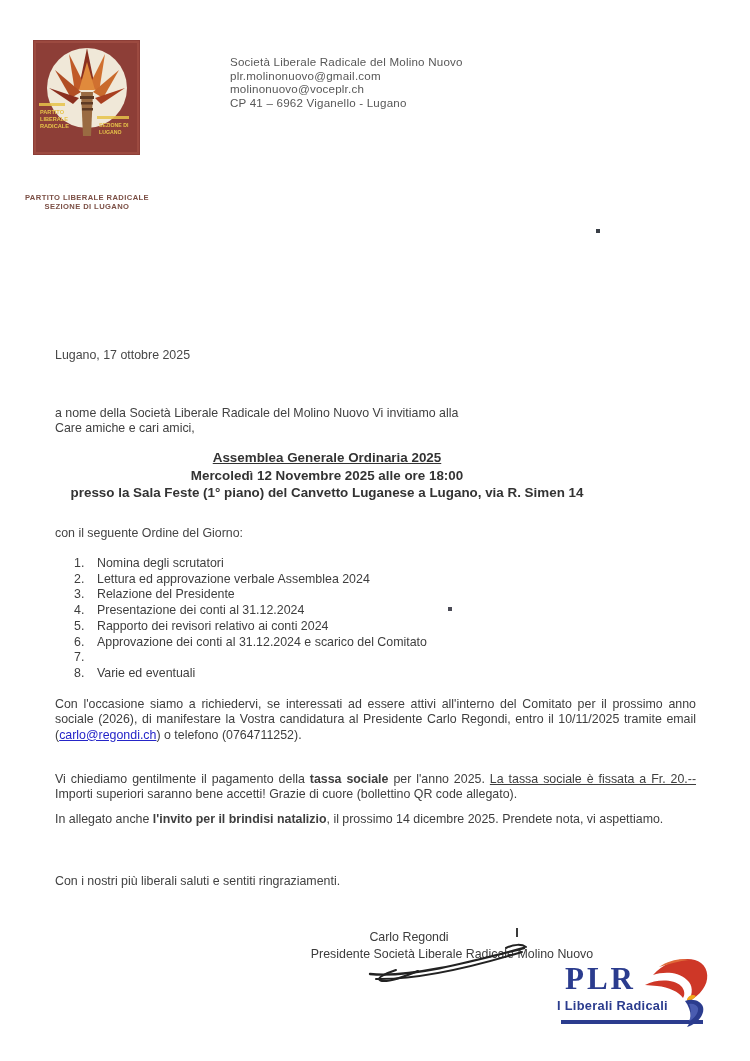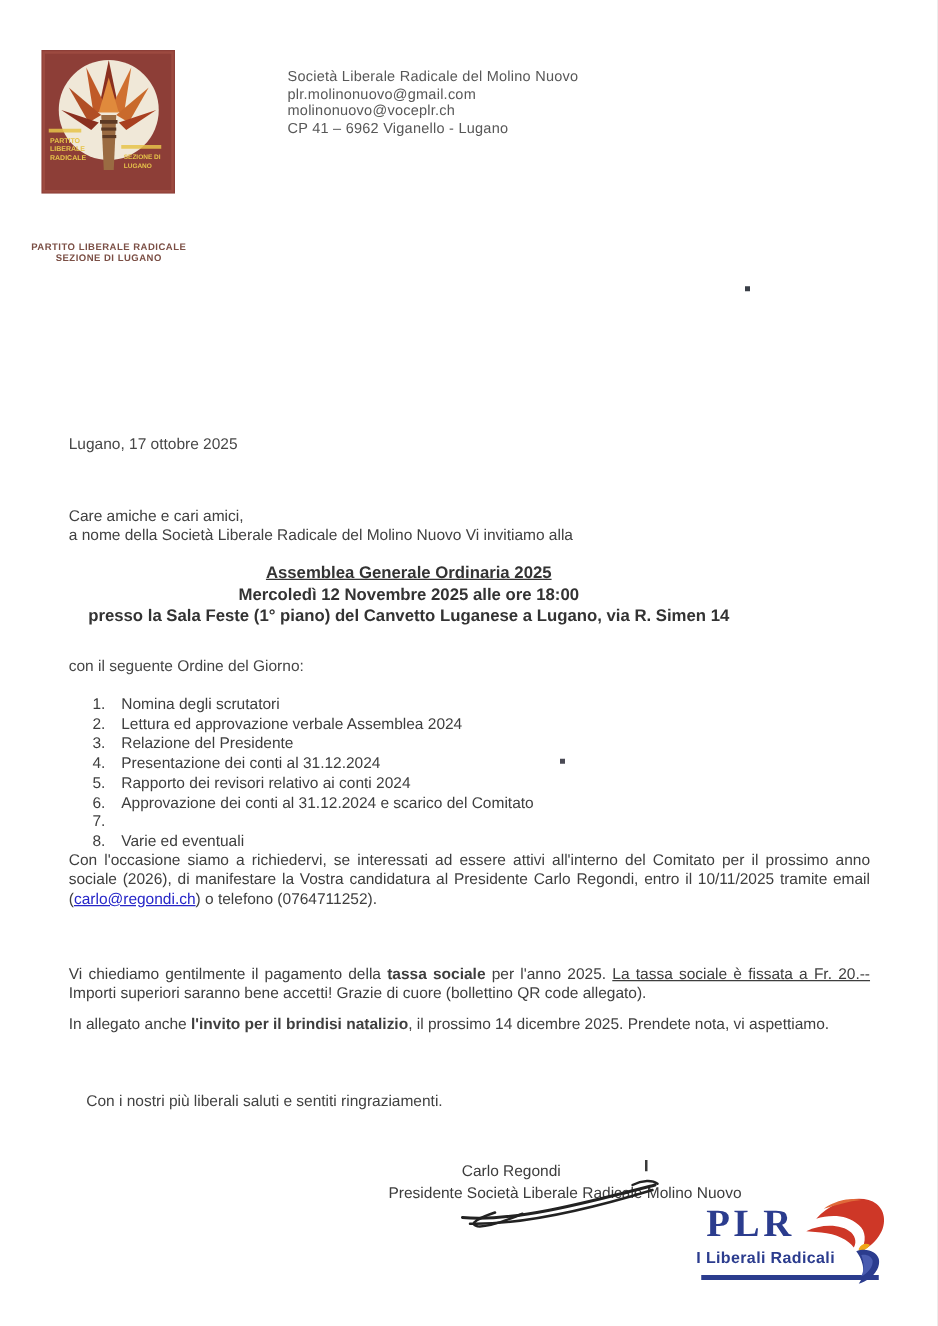--- a/index.html
+++ b/index.html
@@ -49,24 +49,24 @@
   .agenda-list { left: 74px; top: 556px; font-size: 12.4px; line-height: 15.7px; color: #3e3e3e; }
   .agenda-row { display: flex; }
   .agenda-num { width: 23px; flex: 0 0 23px; }
 
   
   .para {
     left: 55px; width: 641px;
     font-size: 12.4px; line-height: 15.3px; color: #3e3e3e;
     text-align: justify;
   }
-  .para-candidature { top: 681px; }
+  .para-candidature { top: 697px; }
   .para-fee { top: 772px; }
   .para-invite { top: 812px; }
-  .closing-line { left: 55px; top: 874px; font-size: 12.4px; color: #424242; margin-left: 14px; }
+  .closing-line { left: 55px; top: 874px; font-size: 12.4px; color: #424242; }
 
   .bold { font-weight: bold; }
   .ul { text-decoration: underline; }
   .email-link { color: #2525c8; text-decoration: underline; cursor: pointer; }
 
   
   .sig-name { left: 334px; top: 930px; width: 150px; text-align: center; font-size: 12.4px; color: #3c3c3c; }
   .sig-role { left: 276px; top: 947px; width: 352px; text-align: center; font-size: 12.4px; color: #3c3c3c; }
   .sig-scribble { left: 366px; top: 938px; width: 168px; height: 48px; pointer-events: none; }
   .sig-tick { left: 516px; top: 928px; width: 2px; height: 9px; background: #3a3a3a; }
@@ -135,22 +135,22 @@
     <div>molinonuovo@voceplr.ch</div>
     <div>CP 41 – 6962 Viganello - Lugano</div>
   </div>
 
   <div class="abs dot-a"></div>
   <div class="abs dot-b"></div>
 
   <div class="abs date-line">Lugano, 17 ottobre 2025</div>
 
   <div class="abs salutation-block">
+    <div>a nome della Società Liberale Radicale del Molino Nuovo Vi invitiamo alla</div>
     <div>Care amiche e cari amici,</div>
-    <div>a nome della Società Liberale Radicale del Molino Nuovo Vi invitiamo alla</div>
   </div>
 
   <div class="abs event-block">
     <div class="event-title">Assemblea Generale Ordinaria 2025</div>
     <div>Mercoledì 12 Novembre 2025 alle ore 18:00</div>
     <div>presso la Sala Feste (1° piano) del Canvetto Luganese a Lugano, via R. Simen 14</div>
   </div>
 
   <div class="abs agenda-intro">con il seguente Ordine del Giorno:</div>
   <div class="abs agenda-list">

